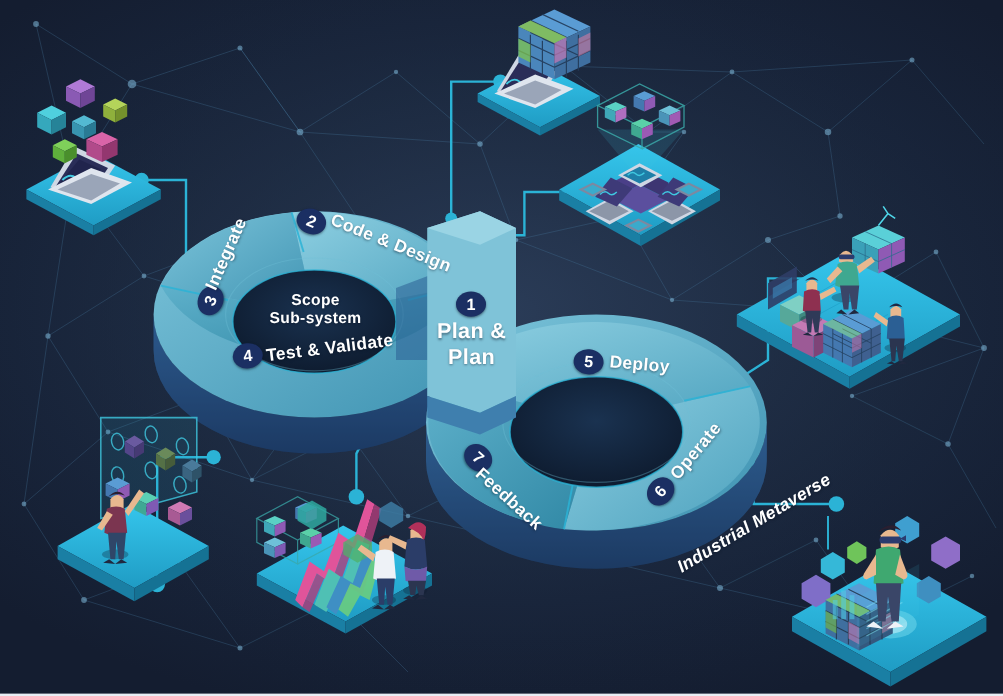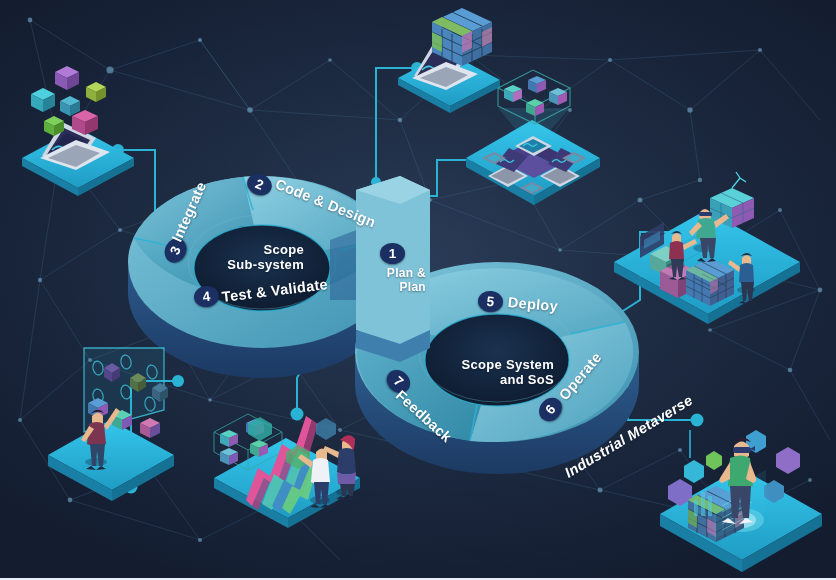--- a/index.html
+++ b/index.html
@@ -23,21 +23,21 @@
   .lbl{
     position:absolute;
     color:#ffffff;
     font-weight:bold;
     white-space:nowrap;
     letter-spacing:.3px;
     text-shadow:0 1px 2px rgba(8,18,34,.45);
     pointer-events:none;
   }
   .lbl-big{font-size:14.5px;}
-  .lbl-ctr{font-size:13px;text-align:right;line-height:1.18;}
+  .lbl-ctr{font-size:13px;text-align:center;line-height:1.18;}
   .lbl-meta{font-size:14.5px;font-style:italic;}
 
   .badge{
     position:absolute;
     width:25px;height:21px;border-radius:50%;
     background:#1b2f63;
     color:#ffffff;
     font-size:13.5px;font-weight:bold;
     display:flex;align-items:center;justify-content:center;
     box-shadow:0 1px 2px rgba(5,12,25,.5);
@@ -671,35 +671,31 @@
 
     <div class="badge" style="left:194px;top:286px;transform:rotate(-7deg);">4</div>
     <div class="lbl lbl-big" style="left:222px;top:289px;transform:rotate(-7deg);transform-origin:left center;">Test &amp; Validate</div>
 
     <div class="lbl lbl-ctr" style="left:222px;top:242px;width:82px;">
       <div>Scope</div>
       <div>Sub-system</div>
     </div>
 
     <div class="badge" style="left:380px;top:243px;">1</div>
-    <div class="lbl lbl-ctr" style="left:360px;top:266px;width:66px;font-size:12px;">
+    <div class="lbl lbl-ctr" style="left:360px;top:266px;width:66px;font-size:18px;">
       <div>Plan &amp;</div>
       <div>Plan</div>
     </div>
 
     <div class="badge" style="left:478px;top:291px;transform:rotate(5deg);">5</div>
     <div class="lbl lbl-big" style="left:508px;top:294px;transform:rotate(5deg);transform-origin:left center;">Deploy</div>
 
     <div class="badge" style="left:538px;top:399px;transform:rotate(-50deg);">6</div>
     <div class="lbl lbl-big" style="left:562px;top:390px;transform:rotate(-50deg);transform-origin:left center;">Operate</div>
 
     <div class="badge" style="left:386px;top:371px;transform:rotate(42deg);">7</div>
     <div class="lbl lbl-big" style="left:398px;top:385px;transform:rotate(42deg);transform-origin:left center;">Feedback</div>
 
-    <div class="lbl lbl-ctr" style="left:442px;top:357px;width:112px;">
-      <div>Scope System</div>
-      <div>and SoS</div>
-    </div>
 
     <div class="lbl lbl-meta" style="left:566px;top:466px;transform:rotate(-31deg);transform-origin:left center;">Industrial Metaverse</div>
   </div>
 
 </div>
 
 </body></html>

